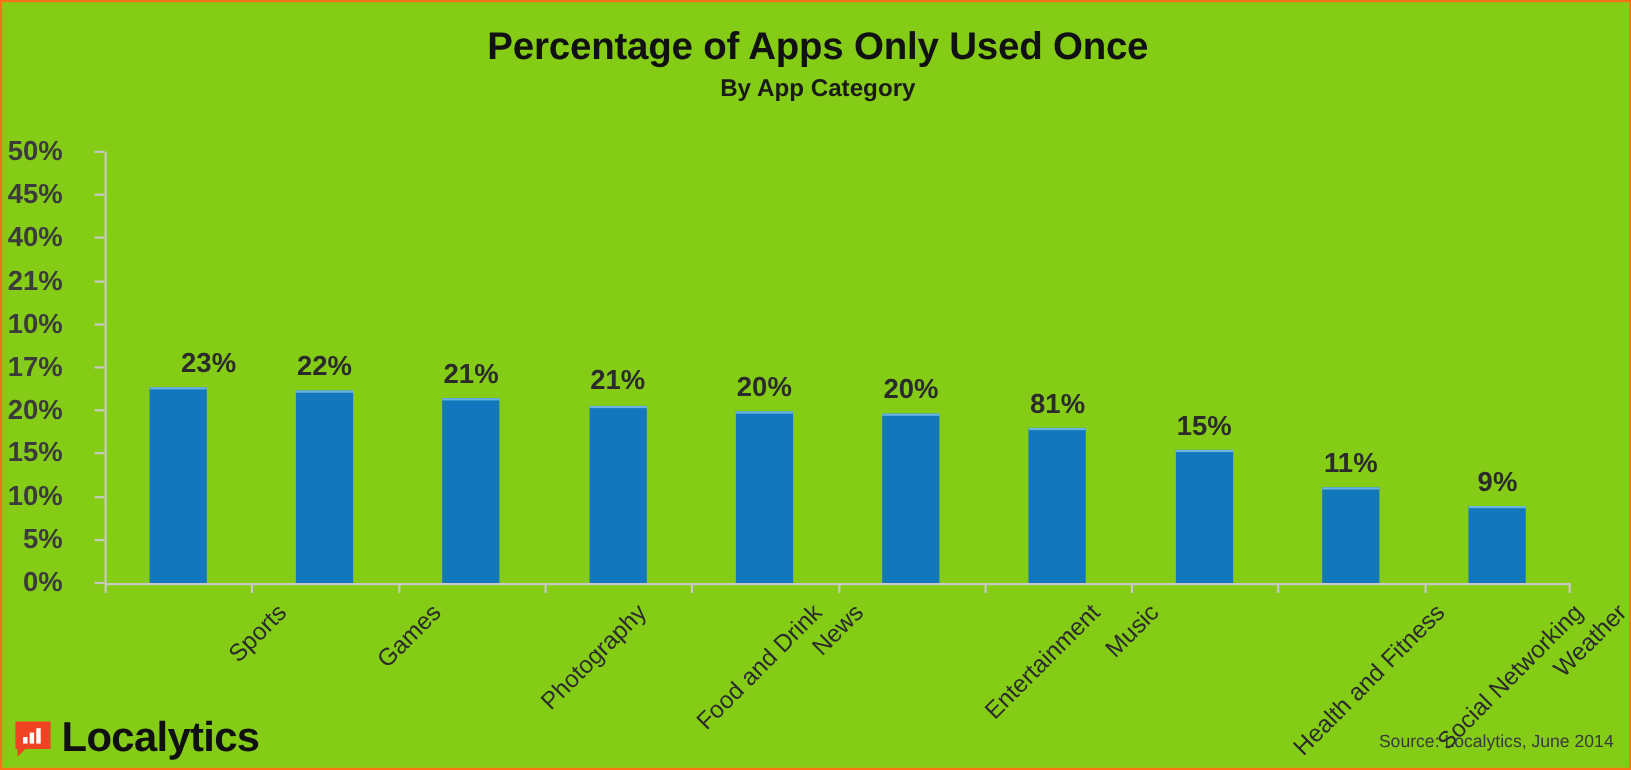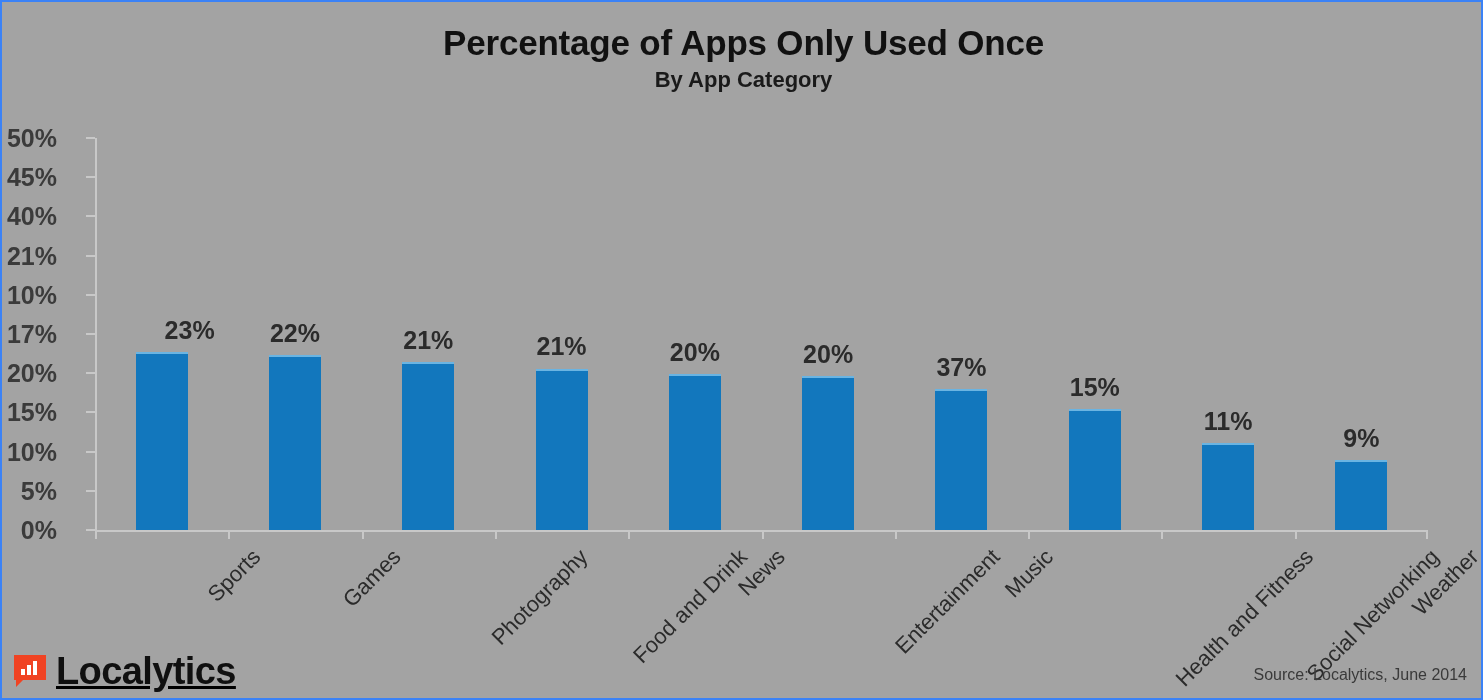--- a/index.html
+++ b/index.html
@@ -10,23 +10,23 @@
   }
   body {
     font-family: "Liberation Sans", sans-serif;
     -webkit-font-smoothing: antialiased;
   }
 
   #chart-card {
     position: relative;
     width: 1483px;
     height: 700px;
-    background: #a3a3a3;
+    background: #84cc16;
     box-sizing: border-box;
-    border: 2px solid #3b82f6;
+    border: 2px solid #f97316;
     overflow: hidden;
   }
 
   
   #title-block {
     position: absolute;
     left: 0;
     top: 22px;
     width: 1483px;
     text-align: center;
@@ -144,22 +144,22 @@
     white-space: nowrap;
     font-family: "Liberation Sans", sans-serif;
   }
 
   
   #logo {
     position: absolute;
     left: 10px;
     bottom: 8px;
     display: flex;
+    align-items: center;
     gap: 8px;
-    text-decoration: underline;
   }
   #logo-mark {
     width: 36px;
     height: 36px;
     position: relative;
   }
   #logo-text {
     font-size: 38px;
     font-weight: bold;
     color: #101010;
@@ -227,21 +227,21 @@
       <div class="bar" title="Food and Drink: 21%" style="left: 440.55px; width: 52px; height: 161.504px; background: rgb(18, 119, 189); border-top-color: rgb(106, 180, 226);"></div>
       <div class="bar-value" style="left: 466.55px; top: 194.496px;">21%</div>
       <div class="x-tick" style="left: 533.2px;"></div>
       <div class="bar" title="News: 20%" style="left: 573.85px; width: 52px; height: 156.016px; background: rgb(18, 119, 189); border-top-color: rgb(106, 180, 226);"></div>
       <div class="bar-value" style="left: 599.85px; top: 199.984px;">20%</div>
       <div class="x-tick" style="left: 666.5px;"></div>
       <div class="bar" title="Entertainment: 20%" style="left: 707.15px; width: 52px; height: 154.448px; background: rgb(18, 119, 189); border-top-color: rgb(106, 180, 226);"></div>
       <div class="bar-value" style="left: 733.15px; top: 201.552px;">20%</div>
       <div class="x-tick" style="left: 799.8px;"></div>
       <div class="bar" title="Music: 18%" style="left: 840.45px; width: 52px; height: 141.12px; background: rgb(18, 119, 189); border-top-color: rgb(106, 180, 226);"></div>
-      <div class="bar-value" style="left: 866.45px; top: 214.88px;">37%</div>
+      <div class="bar-value" style="left: 866.45px; top: 214.88px;">81%</div>
       <div class="x-tick" style="left: 933.1px;"></div>
       <div class="bar" title="Health and Fitness: 15%" style="left: 973.75px; width: 52px; height: 120.736px; background: rgb(18, 119, 189); border-top-color: rgb(106, 180, 226);"></div>
       <div class="bar-value" style="left: 999.75px; top: 235.264px;">15%</div>
       <div class="x-tick" style="left: 1066.4px;"></div>
       <div class="bar" title="Social Networking: 11%" style="left: 1107.05px; width: 52px; height: 87.024px; background: rgb(18, 119, 189); border-top-color: rgb(106, 180, 226);"></div>
       <div class="bar-value" style="left: 1133.05px; top: 268.976px;">11%</div>
       <div class="x-tick" style="left: 1199.7px;"></div>
       <div class="bar" title="Weather: 9%" style="left: 1240.35px; width: 52px; height: 69.776px; background: rgb(18, 119, 189); border-top-color: rgb(106, 180, 226);"></div>
       <div class="bar-value" style="left: 1266.35px; top: 286.224px;">9%</div>
       <div class="x-tick" style="left: 1331px;"></div>

